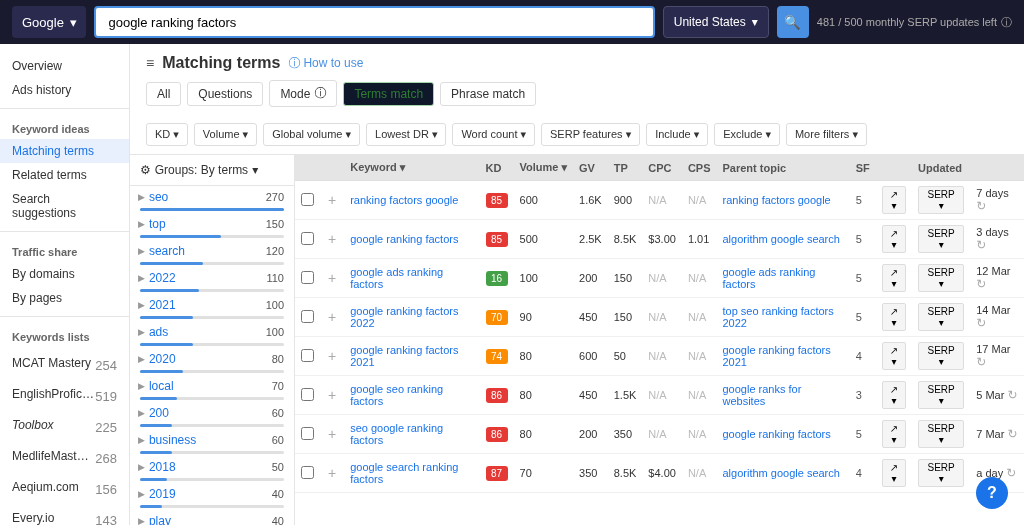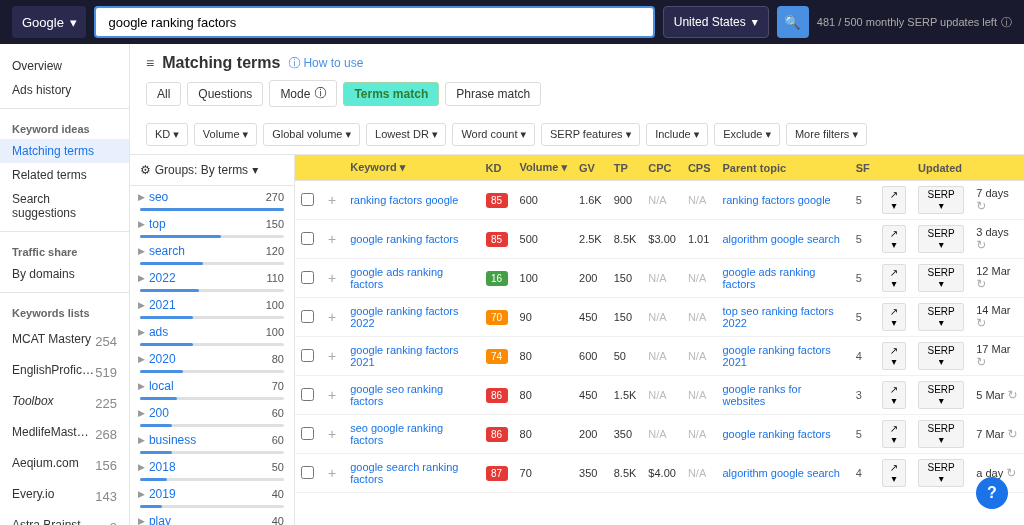--- a/index.html
+++ b/index.html
@@ -28,21 +28,21 @@
     
     .main { flex: 1; overflow: hidden; display: flex; flex-direction: column; }
 
     
     .content-header { background: #fff; padding: 10px 16px 0; border-bottom: 1px solid #e5e5e5; }
     .content-title-row { display: flex; align-items: center; gap: 8px; margin-bottom: 8px; }
     .content-title { font-size: 16px; font-weight: 600; color: #333; }
     .how-to-use { font-size: 12px; color: #4a90e2; cursor: pointer; display: flex; align-items: center; gap: 3px; }
     .filter-tabs { display: flex; gap: 6px; margin-bottom: 8px; align-items: center; }
     .filter-tab { padding: 4px 10px; border-radius: 3px; border: 1px solid #ddd; background: #fff; font-size: 12px; cursor: pointer; color: #333; }
-    .filter-tab.active { background: #5eead4; color: #2e7d32; border-color: #a5d6a7; font-weight: 700; }
+    .filter-tab.active { background: #0f172a; color: #2e7d32; border-color: #a5d6a7; font-weight: 400; }
     .filter-tab.mode-btn { display: flex; align-items: center; gap: 4px; }
     .filter-row { display: flex; gap: 6px; padding: 8px 0; flex-wrap: wrap; }
     .filter-btn { padding: 4px 8px; border: 1px solid #ddd; border-radius: 3px; background: #fff; font-size: 11px; cursor: pointer; display: flex; align-items: center; gap: 3px; color: #333; white-space: nowrap; }
 
     
     .content-body { display: flex; flex: 1; overflow: hidden; }
 
     
     .groups-panel { width: 165px; background: #fff; border-right: 1px solid #e5e5e5; overflow-y: auto; flex-shrink: 0; }
     .groups-header { padding: 8px 10px; font-size: 12px; color: #333; display: flex; align-items: center; gap: 4px; border-bottom: 1px solid #e5e5e5; cursor: pointer; }
@@ -54,21 +54,21 @@
     .group-bar { height: 3px; background: #e0e0e0; margin: 0 10px 2px; border-radius: 2px; }
     .group-bar-fill { height: 100%; background: #4a90e2; border-radius: 2px; }
 
     
     .keywords-area { flex: 1; overflow: auto; background: #fff; }
     .keywords-summary { display: flex; justify-content: space-between; align-items: center; padding: 8px 12px; border-bottom: 1px solid #e5e5e5; }
     .export-btn { display: flex; align-items: center; gap: 5px; padding: 5px 10px; border: 1px solid #ddd; border-radius: 3px; background: #fff; font-size: 12px; cursor: pointer; color: #333; }
 
     
     table { width: 100%; border-collapse: collapse; font-size: 11px; }
-    thead tr { background: #fde047; border-bottom: 1px solid #e5e5e5; }
+    thead tr { background: #e5e5e5; border-bottom: 1px solid #e5e5e5; }
     th { padding: 6px 6px; text-align: left; font-weight: 600; color: #555; font-size: 11px; white-space: nowrap; border-bottom: 1px solid #e0e0e0; }
     td { padding: 5px 6px; border-bottom: 1px solid #f0f0f0; vertical-align: middle; }
     .kd-badge { display: inline-block; padding: 2px 5px; border-radius: 3px; color: #fff; font-size: 10px; font-weight: 400; min-width: 22px; text-align: center; }
     .kd-red { background: #e53935; }
     .kd-orange { background: #fb8c00; }
     .kd-green { background: #43a047; }
     .keyword-link { color: #1a73e8; text-decoration: none; cursor: pointer; }
     .parent-link { color: #1a73e8; text-decoration: none; cursor: pointer; font-size: 11px; }
     .serp-btn { padding: 2px 5px; border: 1px solid #ddd; border-radius: 2px; background: #f5f5f5; font-size: 10px; cursor: pointer; }
     .trend-btn { padding: 2px 4px; border: 1px solid #ddd; border-radius: 2px; background: #f5f5f5; font-size: 10px; cursor: pointer; }
@@ -121,20 +121,23 @@
     <div class="sidebar-item">
       <span>Related terms</span>
     </div>
     <div class="sidebar-item">
       <span>Search suggestions</span>
     </div>
     <div class="sidebar-divider"></div>
     <div class="sidebar-section-label">Traffic share</div>
     <div class="sidebar-item">
       <span>By domains</span>
+    </div>
+    <div class="sidebar-item">
+      <span>By pages</span>
     </div>
     <div class="sidebar-divider"></div>
     <div class="sidebar-section-label">Keywords lists</div>
     <div id="keyword-lists-container">
         <div class="sidebar-item">
           <span style="overflow:hidden;text-overflow:ellipsis;white-space:nowrap;max-width:85px;">MCAT Mastery</span>
           <span class="count">254</span>
         </div>
         <div class="sidebar-item">
           <span style="overflow:hidden;text-overflow:ellipsis;white-space:nowrap;max-width:85px;">EnglishProficiency...</span>

